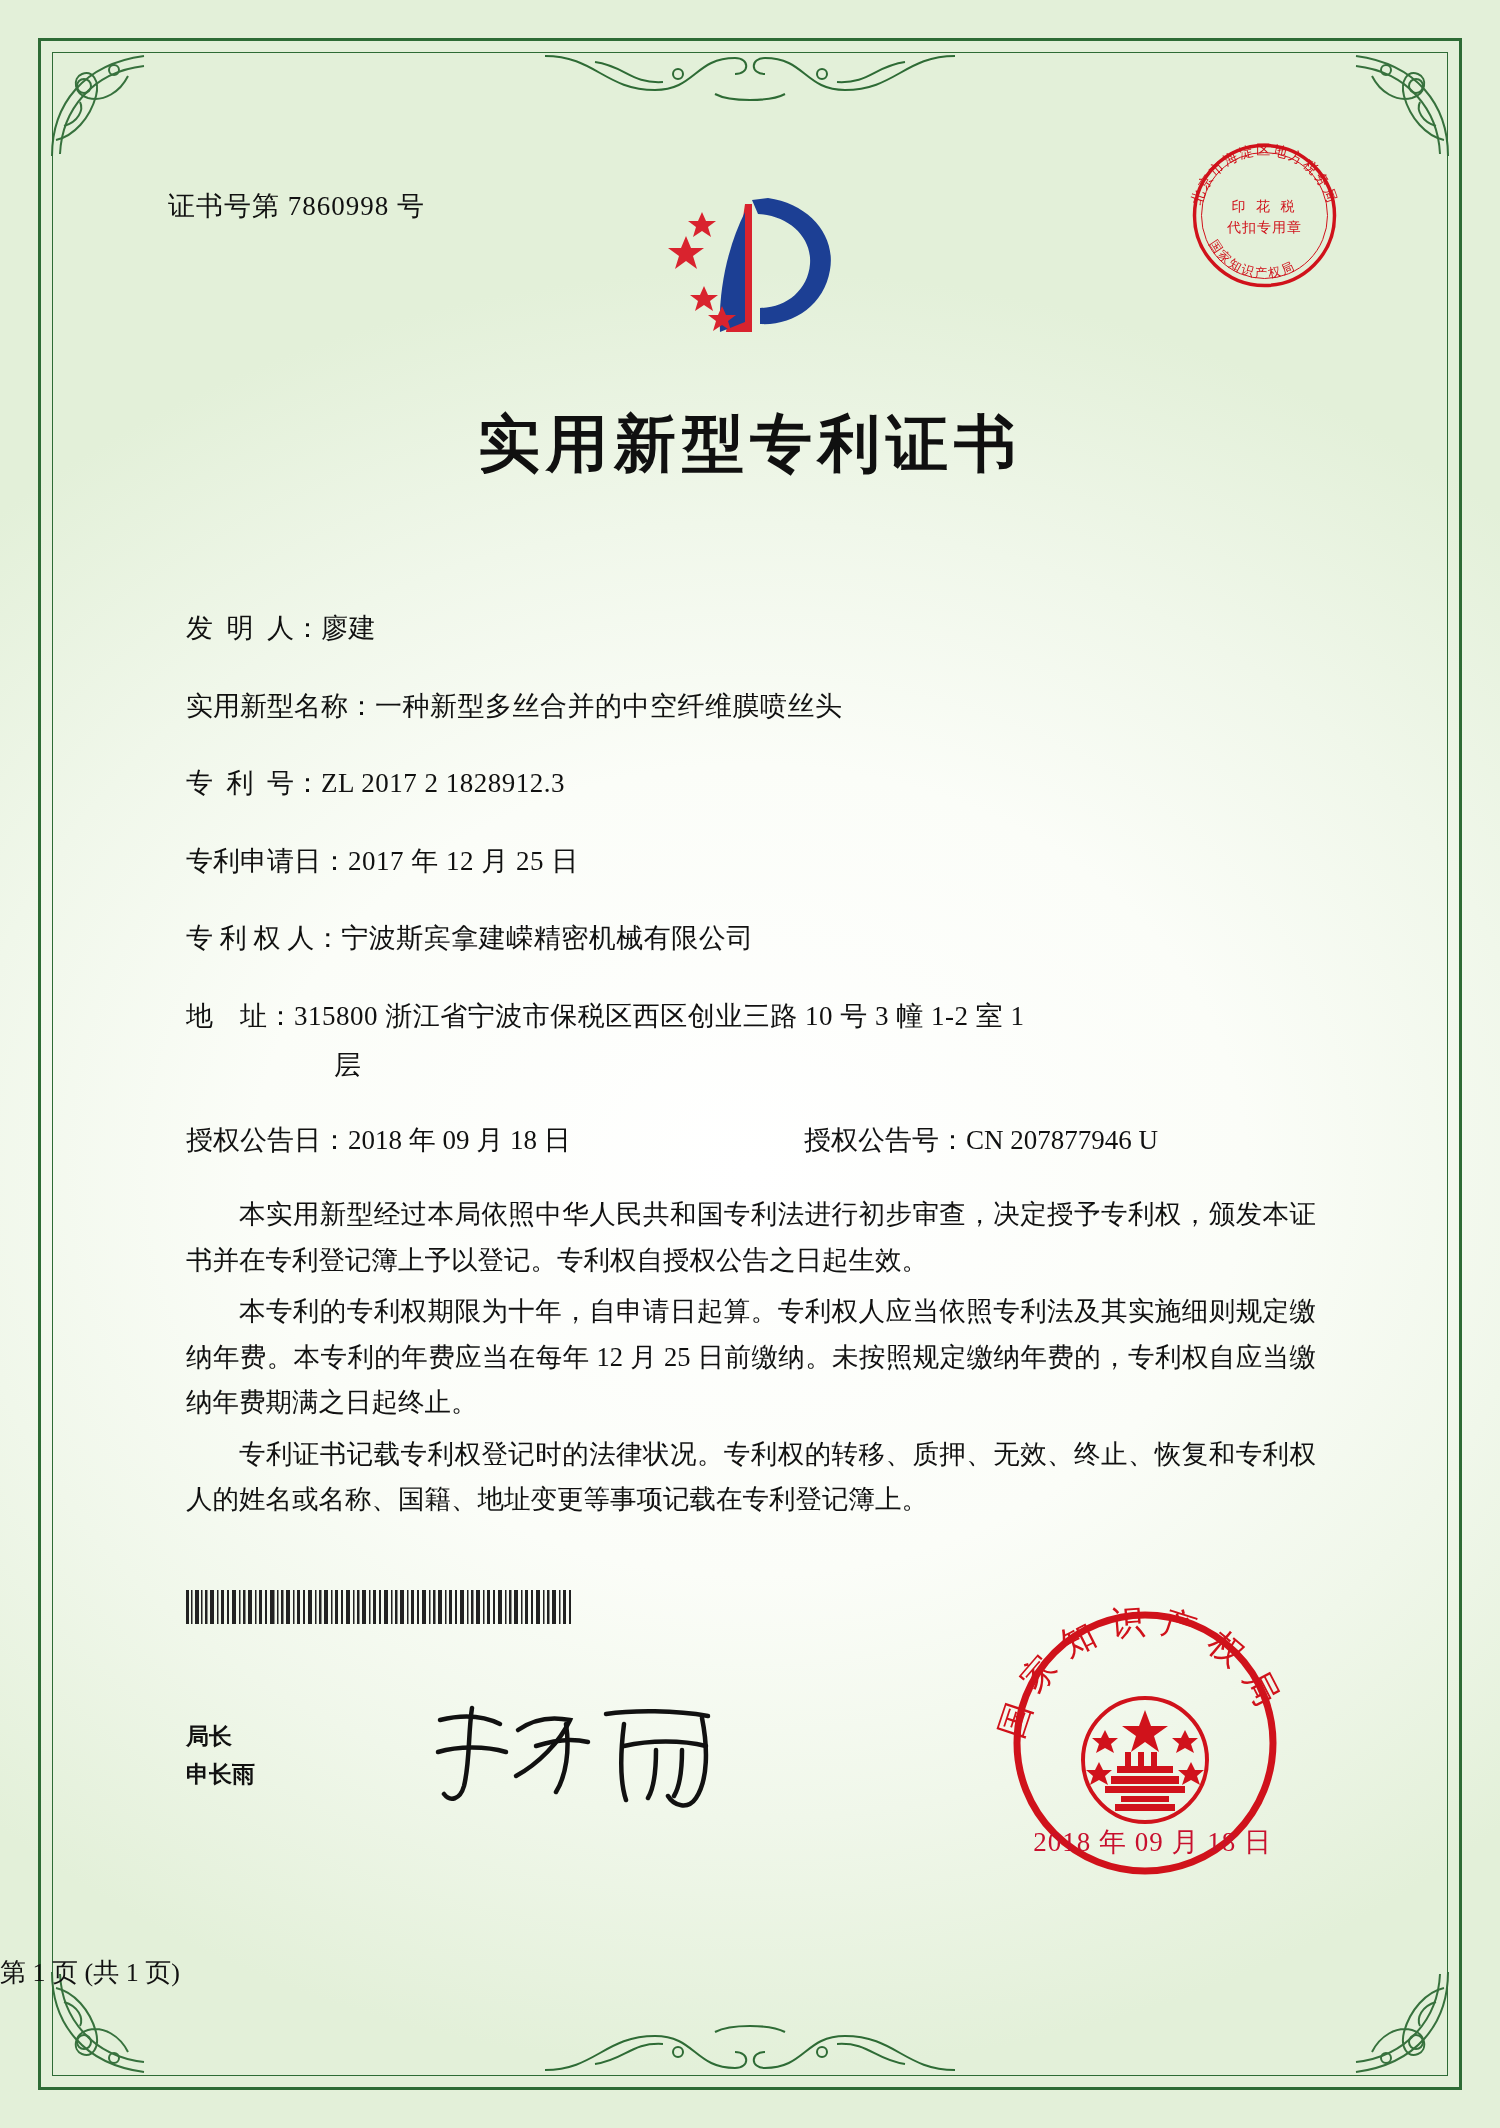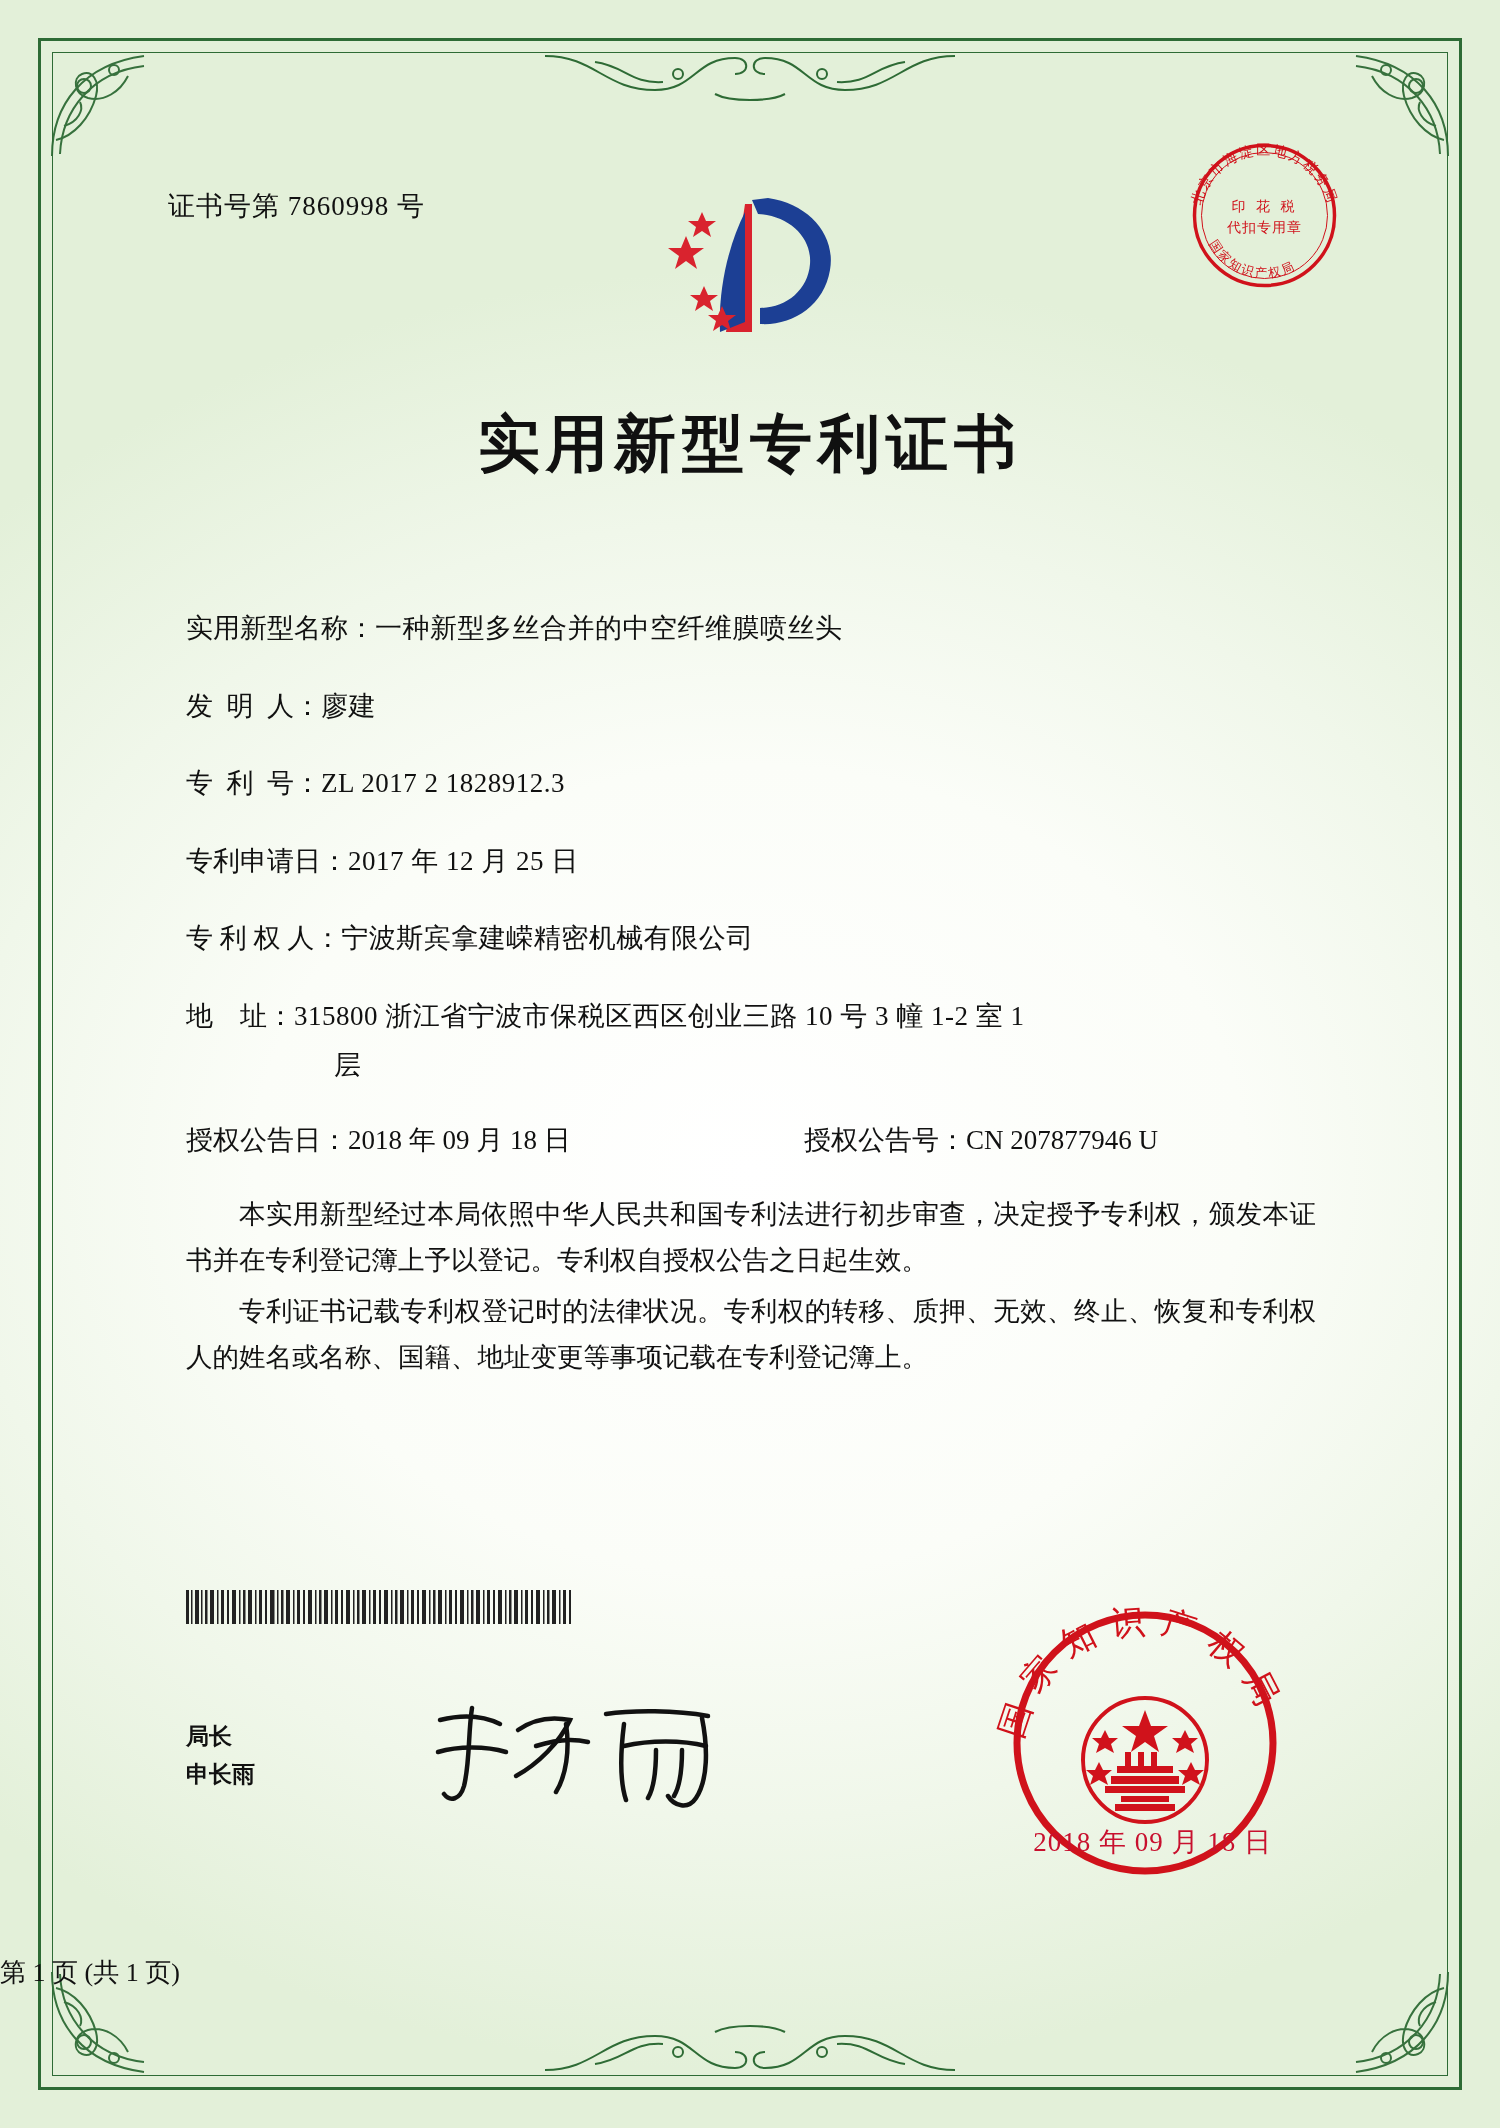--- a/index.html
+++ b/index.html
@@ -329,27 +329,27 @@
         <text x="87.5" y="83" text-anchor="middle" font-size="14" fill="#d0121b" font-family="'DejaVu Serif',serif" letter-spacing="3">印 花 税</text>
         <text x="87.5" y="104" text-anchor="middle" font-size="14" fill="#d0121b" font-family="'DejaVu Serif',serif" letter-spacing="1">代扣专用章</text>
       </svg>
     </div>
 
     <div class="title">实用新型专利证书</div>
 
     <div class="fields">
 
       <div class="field-row">
+        <span class="field-label">发  明  人：</span>
+        <span class="field-value">廖建</span>
+      </div>
+
+      <div class="field-row">
         <span class="field-label">实用新型名称：</span>
         <span class="field-value">一种新型多丝合并的中空纤维膜喷丝头</span>
-      </div>
-
-      <div class="field-row">
-        <span class="field-label">发  明  人：</span>
-        <span class="field-value">廖建</span>
       </div>
 
       <div class="field-row">
         <span class="field-label">专  利  号：</span>
         <span class="field-value">ZL 2017 2 1828912.3</span>
       </div>
 
       <div class="field-row">
         <span class="field-label">专利申请日：</span>
         <span class="field-value">2017 年 12 月 25 日</span>
@@ -371,20 +371,21 @@
           <span>授权公告日：</span><span>2018 年 09 月 18 日</span>
         </div>
         <div class="grant-right">
           <span>授权公告号：</span><span>CN 207877946 U</span>
         </div>
       </div>
     </div>
 
     <div class="paragraphs">
       <p>本实用新型经过本局依照中华人民共和国专利法进行初步审查，决定授予专利权，颁发本证书并在专利登记簿上予以登记。专利权自授权公告之日起生效。</p>
+      <p>本专利的专利权期限为十年，自申请日起算。专利权人应当依照专利法及其实施细则规定缴纳年费。本专利的年费应当在每年 12 月 25 日前缴纳。未按照规定缴纳年费的，专利权自应当缴纳年费期满之日起终止。</p>
       <p>专利证书记载专利权登记时的法律状况。专利权的转移、质押、无效、终止、恢复和专利权人的姓名或名称、国籍、地址变更等事项记载在专利登记簿上。</p>
     </div>
 
     <div class="barcode">
       <svg viewBox="0 0 388 34" width="388" height="34" preserveAspectRatio="none">
         <g fill="#222">
           <rect x="0" y="0" width="3" height="34"></rect>
             <rect x="5" y="0" width="1.5" height="34"></rect>
           <rect x="9" y="0" width="4" height="34"></rect>
             <rect x="15" y="0" width="1.5" height="34"></rect>

